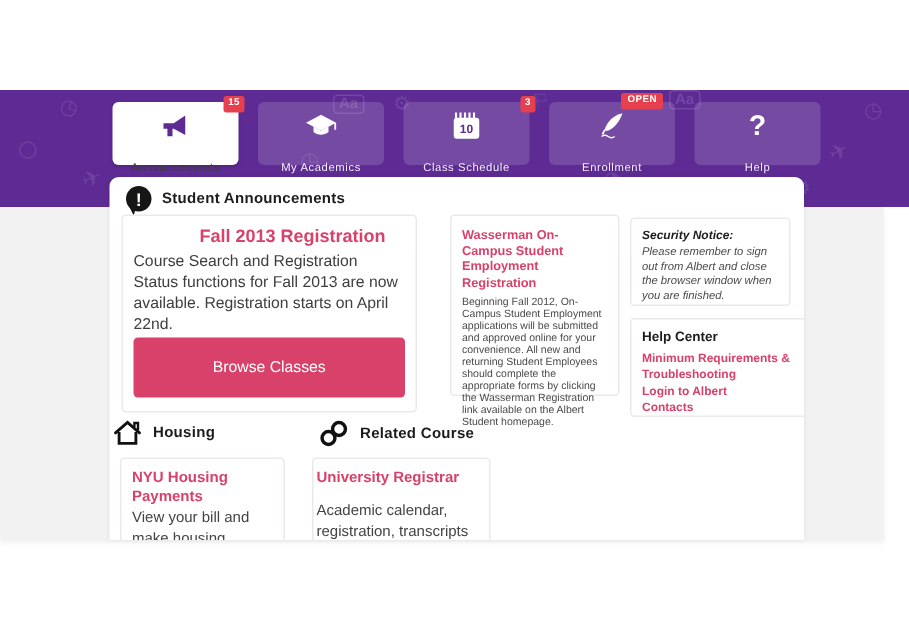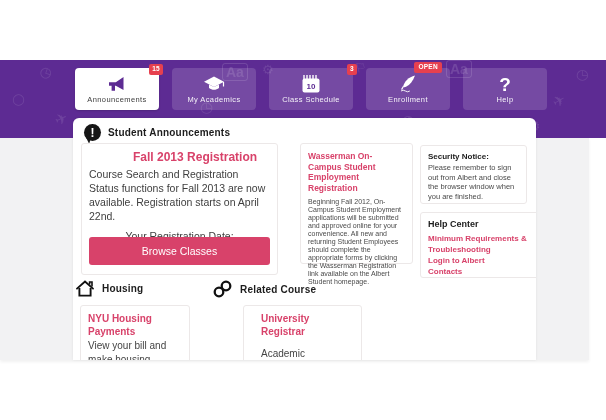--- a/index.html
+++ b/index.html
@@ -5,28 +5,28 @@
   * { margin:0; padding:0; box-sizing:border-box; }
   html,body { background:#ffffff; }
   body { font-family:"Liberation Sans", sans-serif; }
   .canvas { position:relative; width:606px; height:420px; background:#fff; overflow:hidden; }
 
   
   .band { position:absolute; left:0; top:60px; width:606px; height:78px; background:#5d2b93; overflow:visible; }
   .band-clip { position:absolute; inset:0; overflow:hidden; }
   .stub { position:absolute; left:0; top:78px; width:7px; height:25px; background:#5d2b93; }
   .decor { position:absolute; color:rgba(255,255,255,0.11); font-family:"DejaVu Sans", sans-serif; }
-  .aa-box { border:1.5px solid rgba(255,255,255,0.13); border-radius:3px; padding:0 3px; font-size:14px; font-weight:bold; color:rgba(255,255,255,0.13); font-family:"Liberation Sans", sans-serif; }
+  .aa-box { border:1.5px solid rgba(255,255,255,0.13); border-radius:3px; padding:0 3px; font-size:10px; font-weight:bold; color:rgba(255,255,255,0.13); font-family:"Liberation Sans", sans-serif; }
 
   
   .tabs { position:absolute; left:75px; top:68px; display:flex; gap:13px; }
   .tab { position:relative; width:84px; height:42px; border-radius:4px; background:rgba(255,255,255,0.15); text-align:center; cursor:pointer; }
   .tab.active { background:#ffffff; box-shadow:0 1px 2px rgba(0,0,0,0.15); }
   .ticon { height:26px; display:flex; align-items:flex-end; justify-content:center; padding-top:4px; }
-  .tlabel { font-size:7.5px; letter-spacing:.4px; color:rgba(255,255,255,0.93); margin-top:1px; }
+  .tlabel { font-size:7.5px; letter-spacing:.4px; color:rgba(255,255,255,0.93); margin-top:13px; }
   .tab.active .tlabel { color:#3c3c3c; }
   .badge { position:absolute; top:-4px; right:-4px; background:#e6404f; color:#fff; font-size:6.5px; font-weight:bold; line-height:1; padding:2px 3px; border-radius:2px; letter-spacing:.3px; }
   .badge.open { top:-6px; right:8px; padding:2px 4px; }
   .qmark { font-size:19px; font-weight:bold; color:#fff; line-height:1; }
 
   
   .graybg { position:absolute; left:0; top:138px; width:589px; height:222px; background:#f2f2f3; box-shadow:0 2px 3px rgba(0,0,0,0.06); }
 
   
   .panel { position:absolute; left:73px; top:118px; width:463px; height:242px; background:#fff; border-radius:6px 6px 0 0; overflow:hidden; box-shadow:0 0 3px rgba(0,0,0,0.08); }
@@ -36,41 +36,41 @@
   .panel-title, .sec-title { font-size:10px; font-weight:bold; color:#1c1c1c; letter-spacing:.2px; }
 
   .card { position:absolute; background:#fff; border:1px solid #ece8e8; border-radius:3px; }
   .pink { color:#d8426a; }
 
   .card1 { left:8px; top:25px; width:197px; height:132px; padding:7px; }
   .card1 .c-title { font-size:12px; font-weight:bold; line-height:13px; margin-bottom:3px;margin-left:44px; }
   .card1 .c-body { font-size:10.5px; line-height:14px; color:#3e3e3e; }
   .date-label { text-align:center; font-size:10.5px; color:#3e3e3e; margin-top:7px; }
   .date-value { text-align:center; font-size:12px; font-weight:bold; color:#101010; margin-top:2px; }
-  .browse-btn { position:absolute; left:7px; right:7px; bottom:9px; height:28px; background:#d8426a; border:none; border-radius:3px; color:#fff; font-size:10.5px; font-family:"Liberation Sans", sans-serif; cursor:pointer; }
+  .browse-btn { position:absolute; left:7px; right:7px; bottom:9px; height:40px; background:#d8426a; border:none; border-radius:3px; color:#fff; font-size:10.5px; font-family:"Liberation Sans", sans-serif; cursor:pointer; }
 
   .card2 { left:227px; top:25px; width:113px; height:121px; padding:7px; }
   .card2 .c-title { font-size:8.5px; font-weight:bold; line-height:10.5px; margin-bottom:5px; }
   .card2 .c-body { font-size:7px; line-height:8px; color:#4a4a4a; }
 
-  .card3 { left:347px; top:27px; width:107px; height:59px; padding:6px 7px; }
+  .card3 { left:347px; top:27px; width:107px; height:59px; padding:6px 7px;font-style:italic; }
   .card3 .c-title { font-size:8px; font-weight:bold; color:#1c1c1c; }
   .card3 .c-body { font-size:7.5px; line-height:9.5px; color:#4a4a4a; margin-top:2px; }
 
   .card4 { left:347px; top:94px; width:121px; height:66px; padding:6px 7px; }
   .card4 .c-title { font-size:9px; font-weight:bold; color:#1c1c1c; }
   .card4 .hc-link { display:block; font-size:8px; font-weight:bold; line-height:11px; color:#d8426a; text-decoration:none; }
   .card4 .hc-links { margin-top:4px; }
 
   .sec-head { position:absolute; display:flex; align-items:center; gap:7px; top:161px; }
   .sec-house { left:2px; }
   .sec-links { left:139px; }
 
   .card5 { left:7px; top:187px; width:110px; height:60px; padding:6px 7px; }
-  .card6 { left:135px; top:187px; width:119px; height:60px; padding:6px 17px;margin-left:35px; }
+  .card6 { left:135px; top:187px; width:119px; height:60px; padding:6px 2px; }
   .b-title { font-size:10px; font-weight:bold; line-height:13px; }
   .b-body { font-size:10px; line-height:13.5px; color:#444; margin-top:1px; }
   .card6 .b-body { margin-top:9px; }
 </style>
 </head>
 <body>
 
 <div class="canvas">
 
   <div class="band">

